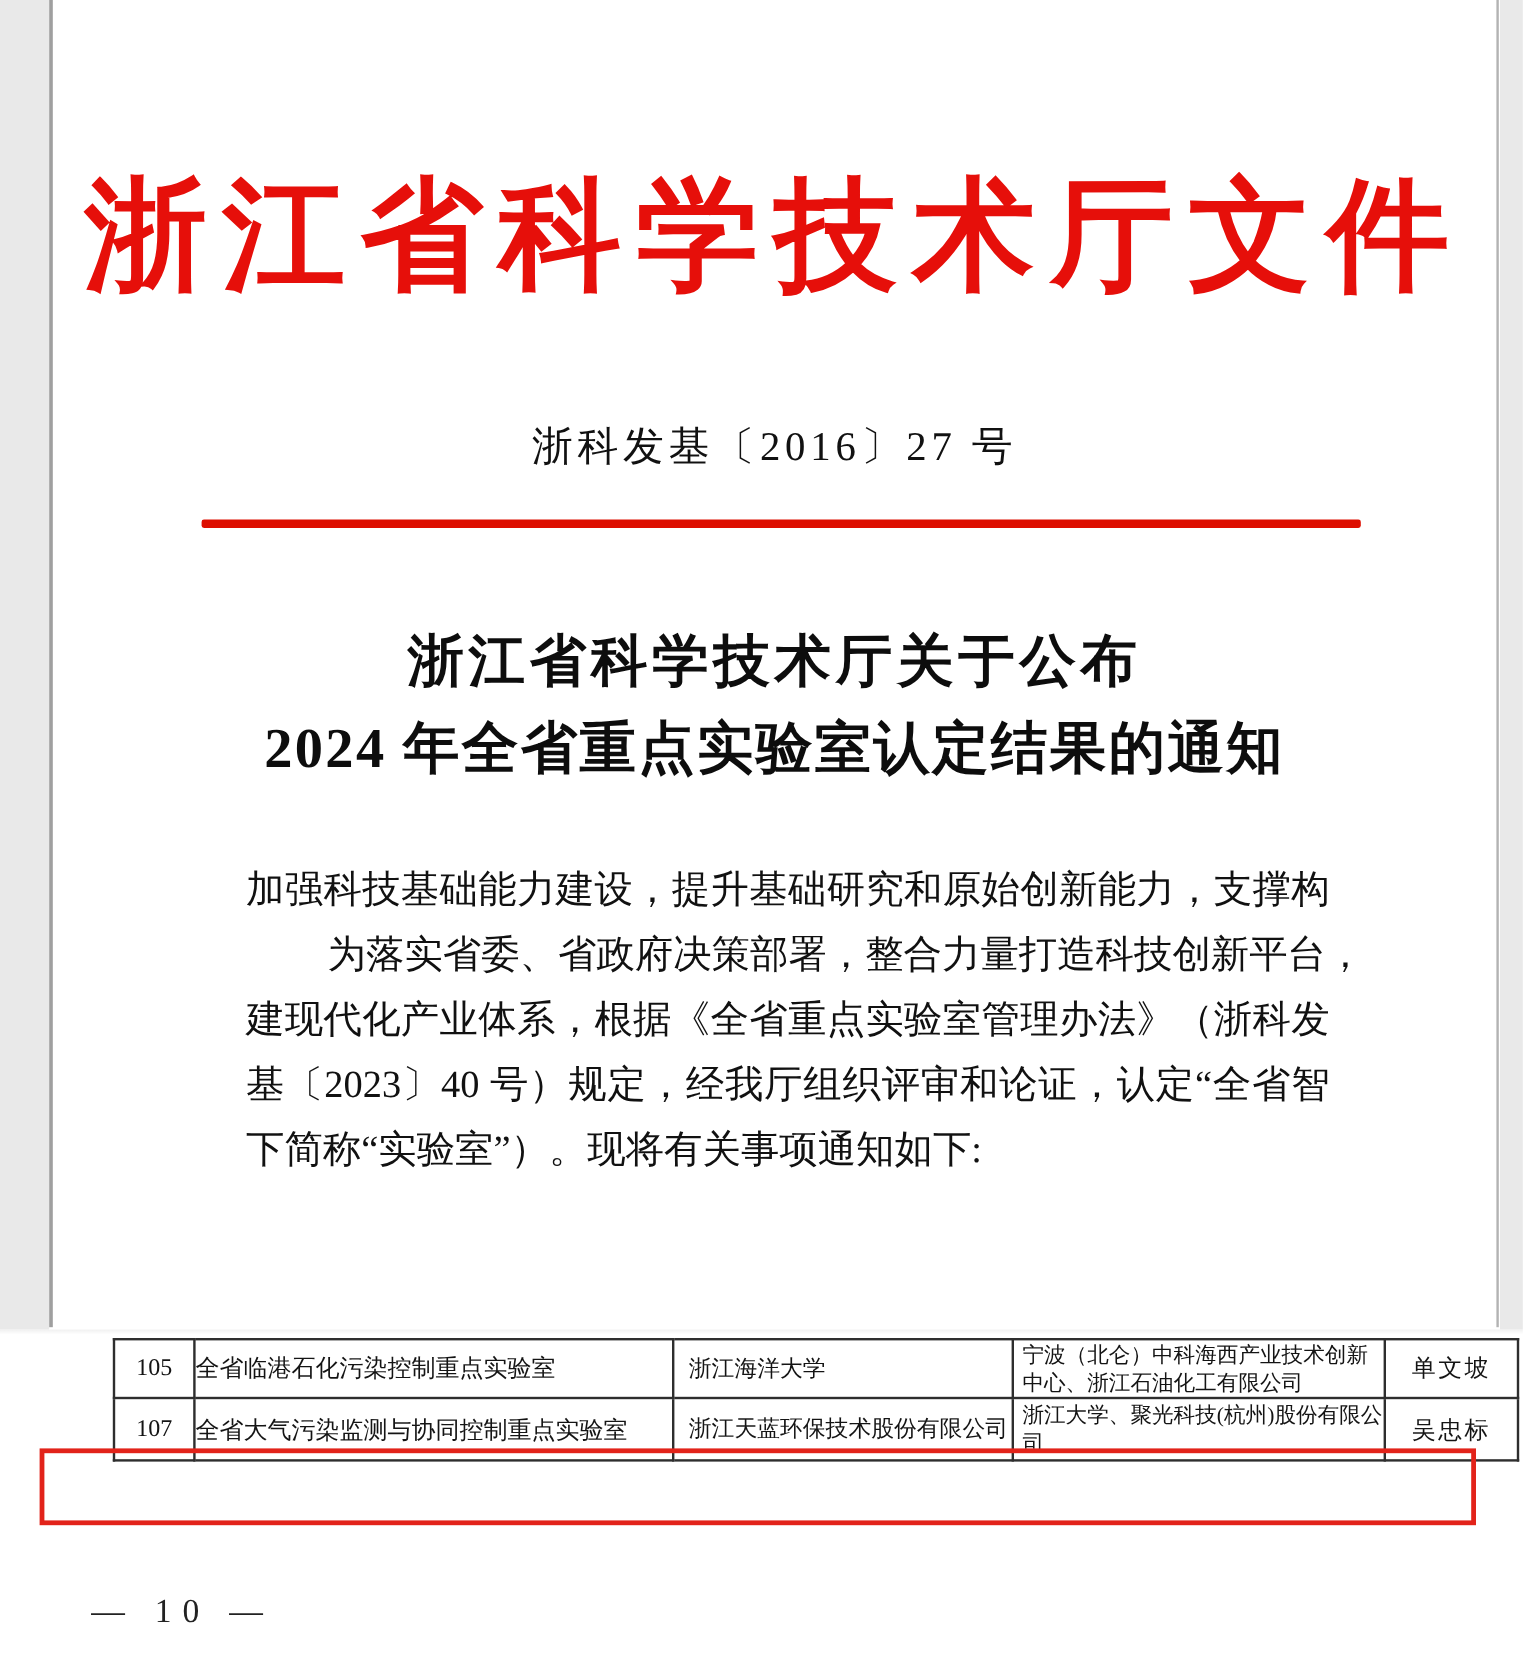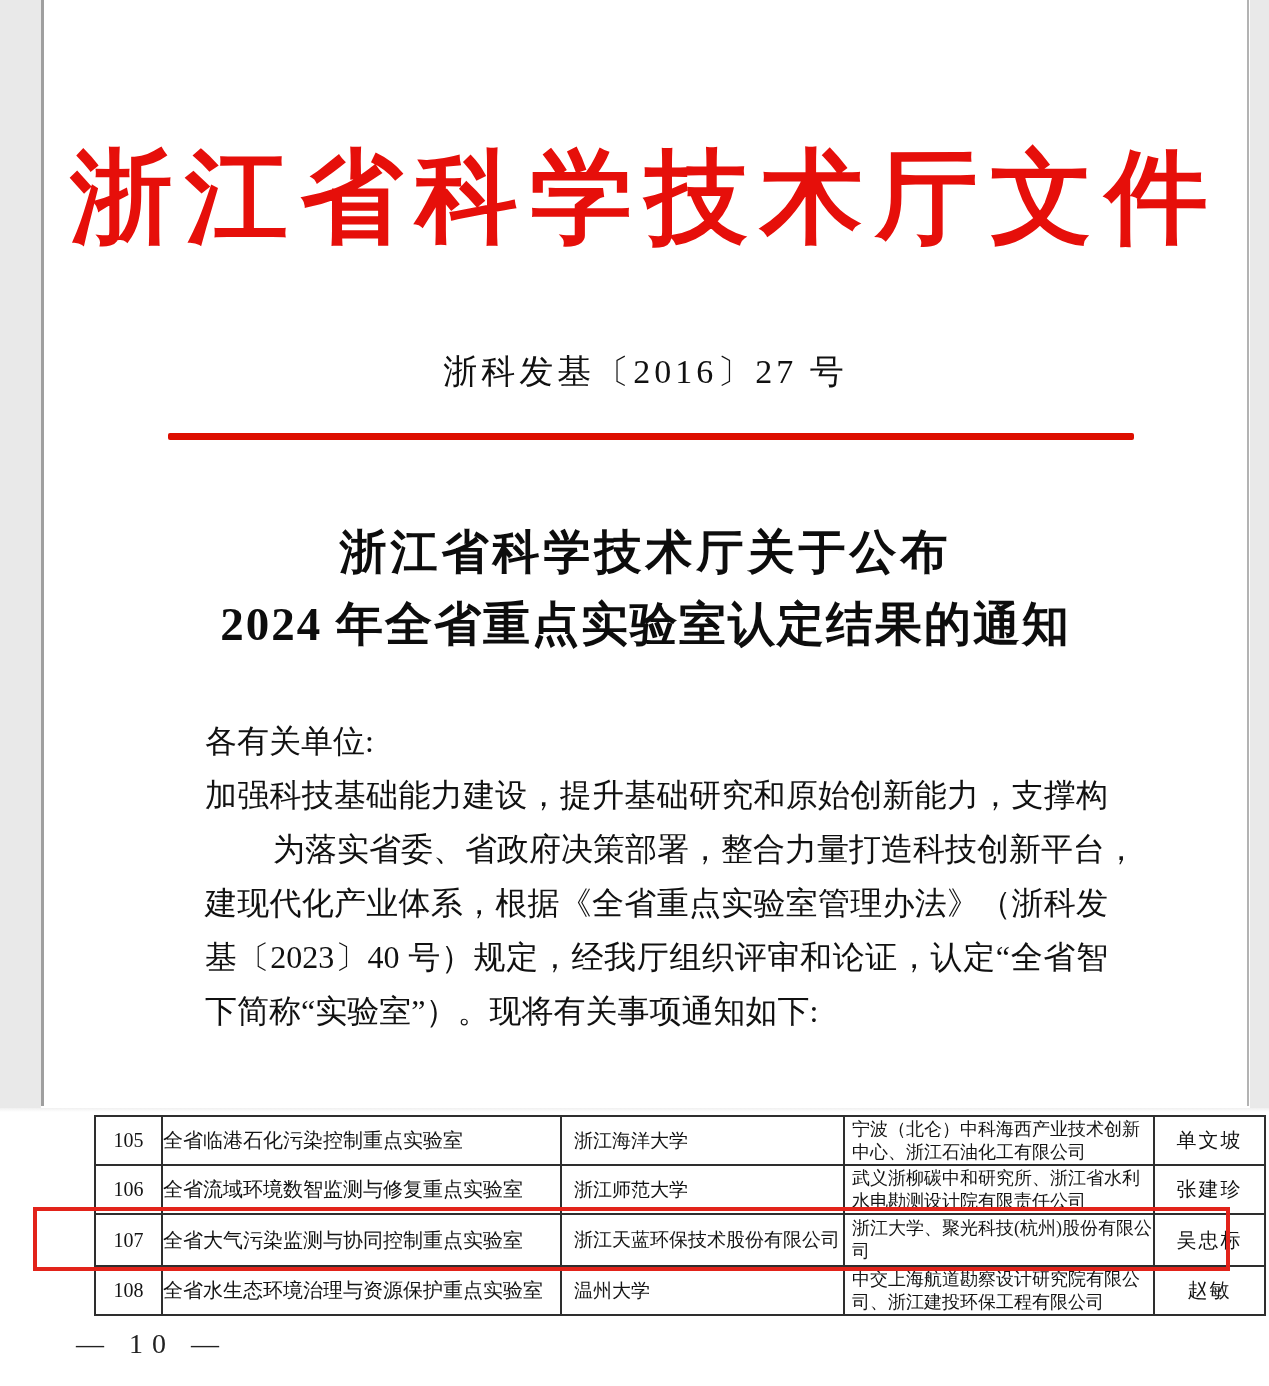--- a/index.html
+++ b/index.html
@@ -88,21 +88,20 @@
 <div class="agency-header">浙江省科学技术厅文件</div>
 
 <div class="doc-number">浙科发基〔2016〕27 号</div>
 
 <div class="red-rule"></div>
 
 <div class="notice-title l1">浙江省科学技术厅关于公布</div>
 <div class="notice-title l2">2024 年全省重点实验室认定结果的通知</div>
 
 <div class="body-block">
-  <div class="body-line salutation">各有关单位:</div>
   <div class="body-line">加强科技基础能力建设，提升基础研究和原始创新能力，支撑构</div>
   <div class="body-line indent">为落实省委、省政府决策部署，整合力量打造科技创新平台，</div>
   <div class="body-line">建现代化产业体系，根据《全省重点实验室管理办法》（浙科发</div>
   <div class="body-line">基〔2023〕40 号）规定，经我厅组织评审和论证，认定“全省智</div>
   <div class="body-line last">下简称“实验室”）。现将有关事项通知如下:</div>
 </div>
 
 <table class="result-table">
   <colgroup>
     <col style="width:67px">
@@ -113,42 +112,26 @@
   </colgroup>
   <tbody>
     <tr>
       <td class="c-no">105</td>
       <td class="c-lab">全省临港石化污染控制重点实验室</td>
       <td class="c-inst">浙江海洋大学</td>
       <td class="c-partners">宁波（北仑）中科海西产业技术创新
 中心、浙江石油化工有限公司</td>
       <td class="c-director">单文坡</td>
     </tr>
-    <tr>
-      <td class="c-no">106</td>
-      <td class="c-lab">全省流域环境数智监测与修复重点实验室</td>
-      <td class="c-inst">浙江师范大学</td>
-      <td class="c-partners">武义浙柳碳中和研究所、浙江省水利
-水电勘测设计院有限责任公司</td>
-      <td class="c-director">张建珍</td>
-    </tr>
     <tr class="r107">
       <td class="c-no">107</td>
       <td class="c-lab">全省大气污染监测与协同控制重点实验室</td>
       <td class="c-inst">浙江天蓝环保技术股份有限公司</td>
       <td class="c-partners">浙江大学、聚光科技(杭州)股份有限公
 司</td>
       <td class="c-director">吴忠标</td>
-    </tr>
-    <tr>
-      <td class="c-no">108</td>
-      <td class="c-lab">全省水生态环境治理与资源保护重点实验室</td>
-      <td class="c-inst">温州大学</td>
-      <td class="c-partners">中交上海航道勘察设计研究院有限公
-司、浙江建投环保工程有限公司</td>
-      <td class="c-director">赵敏</td>
     </tr>
   </tbody>
 </table>
 
 <div class="highlight-box"></div>
 
 <div class="page-number">— 10 —</div>
 
 </body></html>

